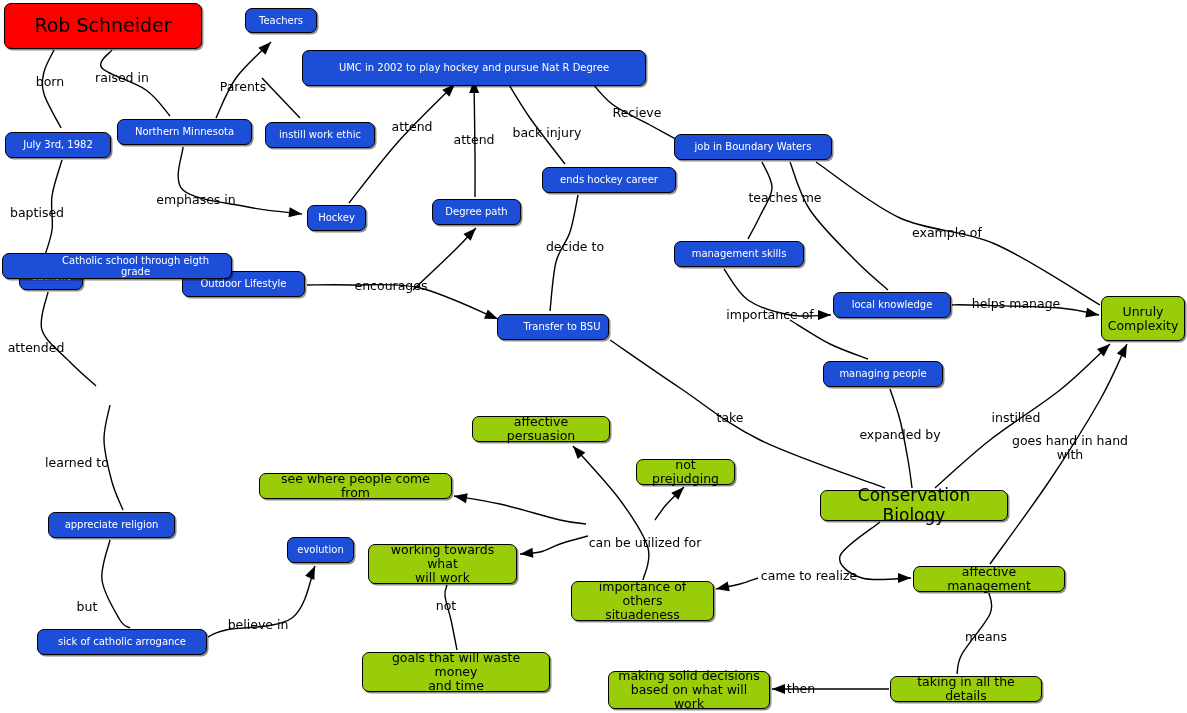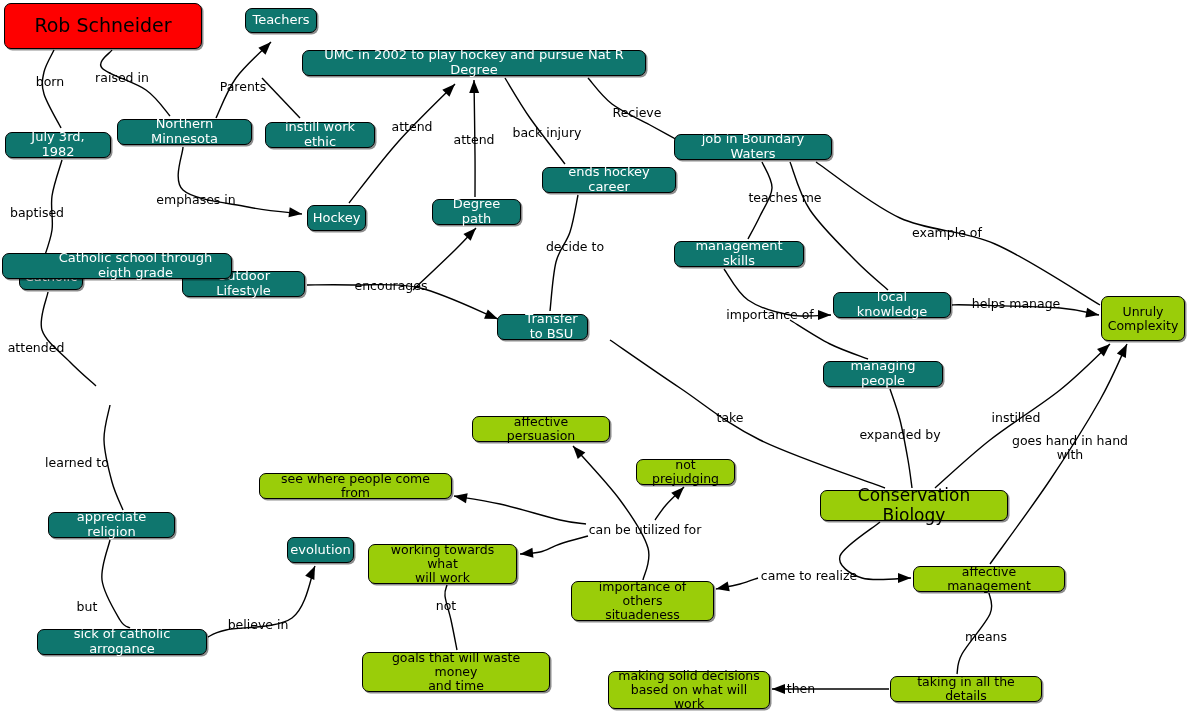--- a/index.html
+++ b/index.html
@@ -28,21 +28,21 @@
     border-radius: 7px;
     display: flex;
     align-items: center;
     justify-content: center;
     text-align: center;
     line-height: 1.12;
     padding: 2px 7px;
     white-space: pre-line;
     box-shadow: 1.5px 1.5px 0.5px rgba(0,0,0,0.45);
   }
-  .node.blue  { background: #0f766e; color: #ffffff; font-size: 13px; }
+  .node.blue  { background: #1d4ed8; color: #ffffff; font-size: 10px; }
   .node.red   { background: #fe0000; color: #000000; font-size: 19px; }
   .node.green { background: #9acd09; color: #000000; font-size: 12.5px; }
   .node.green-big { background: #9acd09; color: #000000; font-size: 17px; }
   .edge-label {
     position: absolute;
     color: #000000;
     font-size: 12.5px;
     line-height: 1.15;
     white-space: pre-line;
     text-align: center;
@@ -128,41 +128,41 @@
     <div class="edge-label" style="left: 785px; top: 198px;">teaches me</div>
     <div class="edge-label" style="left: 947px; top: 233px;">example of</div>
     <div class="edge-label" style="left: 770px; top: 315px;">importance of</div>
     <div class="edge-label" style="left: 1016px; top: 304px;">helps manage</div>
     <div class="edge-label" style="left: 730px; top: 418px;">take</div>
     <div class="edge-label" style="left: 900px; top: 435px;">expanded by</div>
     <div class="edge-label" style="left: 1016px; top: 418px;">instilled</div>
     <div class="edge-label" style="left: 1070px; top: 448px;">goes hand in hand
 with</div>
     <div class="edge-label" style="left: 809px; top: 576px;">came to realize</div>
-    <div class="edge-label" style="left: 645px; top: 530px;">can be utilized for</div>
+    <div class="edge-label" style="left: 645px; top: 543px;">can be utilized for</div>
     <div class="edge-label" style="left: 446px; top: 606px;">not</div>
     <div class="edge-label" style="left: 986px; top: 637px;">means</div>
     <div class="edge-label" style="left: 801px; top: 689px;">then</div>
     <div class="node red" style="left: 4px; top: 3px; width: 198px; height: 46px;">Rob Schneider</div>
     <div class="node blue" style="left: 245px; top: 8px; width: 72px; height: 25px;">Teachers</div>
-    <div class="node blue" style="left: 302px; top: 50px; width: 344px; height: 26px;">UMC in 2002 to play hockey and pursue Nat R Degree</div>
+    <div class="node blue" style="left: 302px; top: 50px; width: 344px; height: 36px;">UMC in 2002 to play hockey and pursue Nat R Degree</div>
     <div class="node blue" style="left: 5px; top: 132px; width: 106px; height: 26px;">July 3rd, 1982</div>
     <div class="node blue" style="left: 117px; top: 119px; width: 135px; height: 26px;">Northern Minnesota</div>
     <div class="node blue" style="left: 265px; top: 122px; width: 110px; height: 26px;">instill work ethic</div>
     <div class="node blue" style="left: 674px; top: 134px; width: 158px; height: 26px;">job in Boundary Waters</div>
     <div class="node blue" style="left: 522px; top: 167px; width: 134px; height: 26px; margin-left: 20px;">ends hockey career</div>
     <div class="node blue" style="left: 307px; top: 205px; width: 59px; height: 26px;">Hockey</div>
     <div class="node blue" style="left: 432px; top: 199px; width: 89px; height: 26px;">Degree path</div>
     <div class="node blue" style="left: 674px; top: 241px; width: 130px; height: 26px;">management skills</div>
     <div class="node blue" style="left: 19px; top: 264px; width: 64px; height: 26px;">Catholic</div>
     <div class="node blue" style="left: 182px; top: 271px; width: 123px; height: 26px;">Outdoor Lifestyle</div>
     <div class="node blue" style="left: 833px; top: 292px; width: 118px; height: 26px;">local knowledge</div>
     <div class="node green" style="left: 1101px; top: 296px; width: 84px; height: 45px;">Unruly
 Complexity</div>
-    <div class="node blue" style="left: 497px; top: 314px; width: 91px; height: 26px; padding-left: 25px;">Transfer to BSU</div>
+    <div class="node blue" style="left: 497px; top: 314px; width: 112px; height: 26px; padding-left: 25px;">Transfer to BSU</div>
     <div class="node blue" style="left: 823px; top: 361px; width: 120px; height: 26px;">managing people</div>
     <div class="node blue" style="left: 2px; top: 253px; width: 230px; height: 26px; padding-left: 44px;">Catholic school through eigth grade</div>
     <div class="node green" style="left: 472px; top: 416px; width: 138px; height: 26px;">affective persuasion</div>
     <div class="node green" style="left: 636px; top: 459px; width: 99px; height: 26px;">not prejudging</div>
     <div class="node green" style="left: 259px; top: 473px; width: 193px; height: 26px;">see where people come from</div>
     <div class="node green-big" style="left: 820px; top: 490px; width: 188px; height: 31px;">Conservation Biology</div>
     <div class="node blue" style="left: 48px; top: 512px; width: 127px; height: 26px;">appreciate religion</div>
     <div class="node blue" style="left: 287px; top: 537px; width: 67px; height: 26px;">evolution</div>
     <div class="node green" style="left: 368px; top: 544px; width: 149px; height: 40px;">working towards what
 will work</div>

